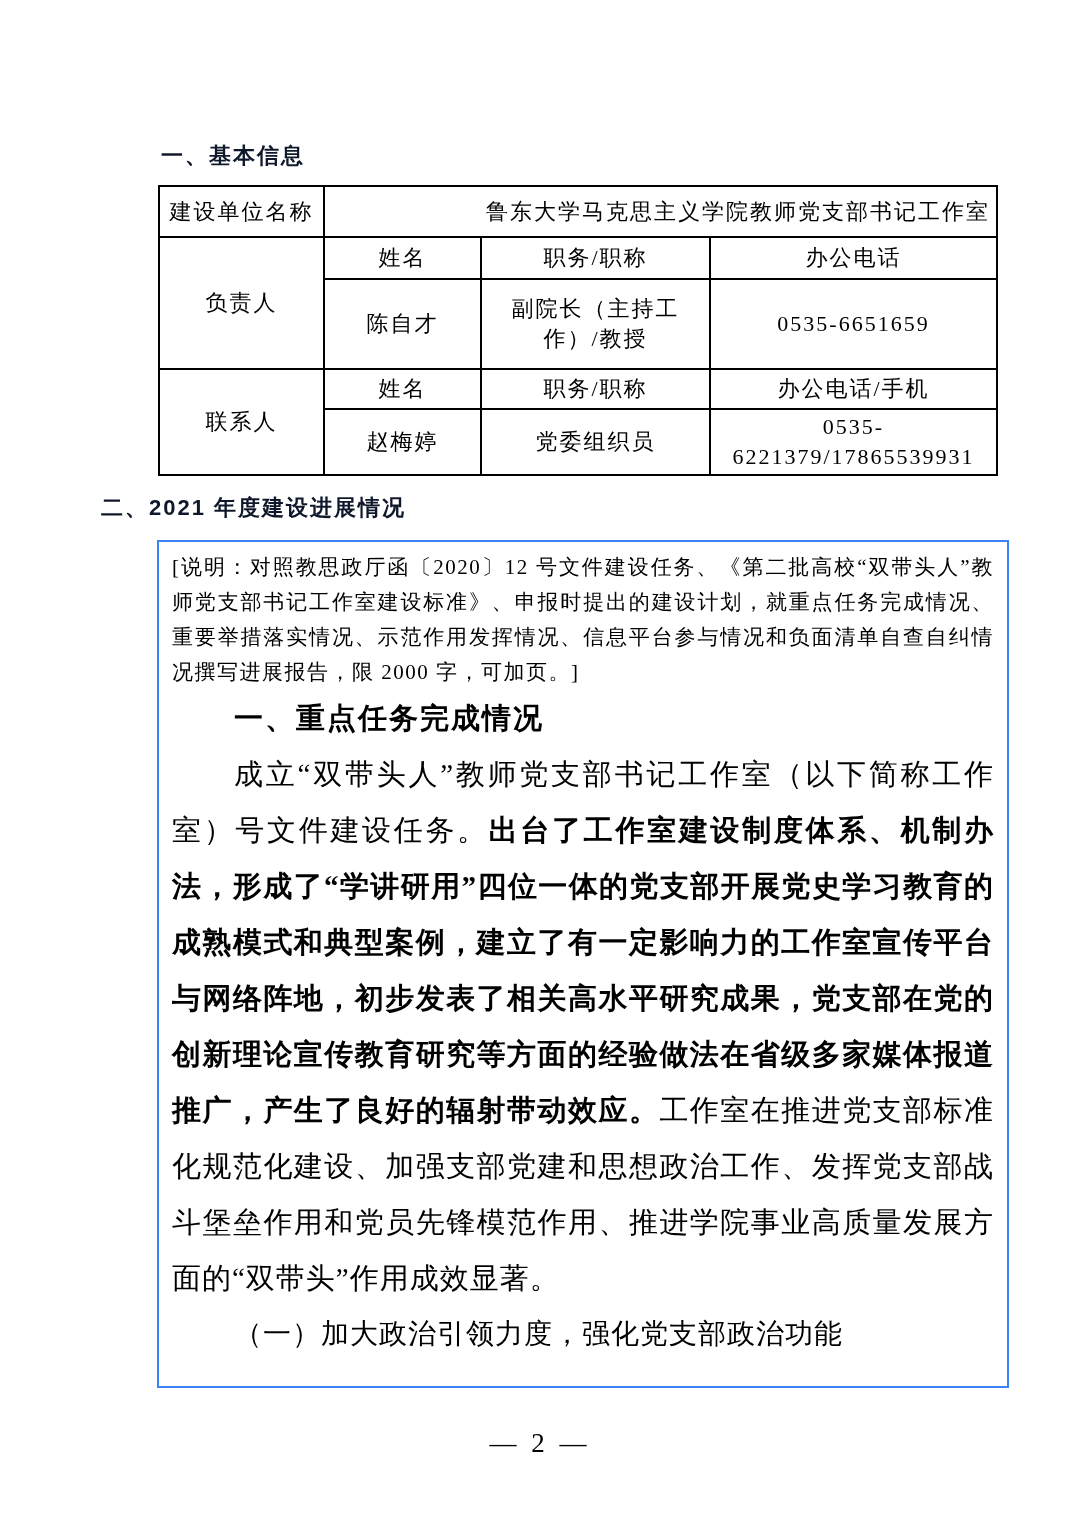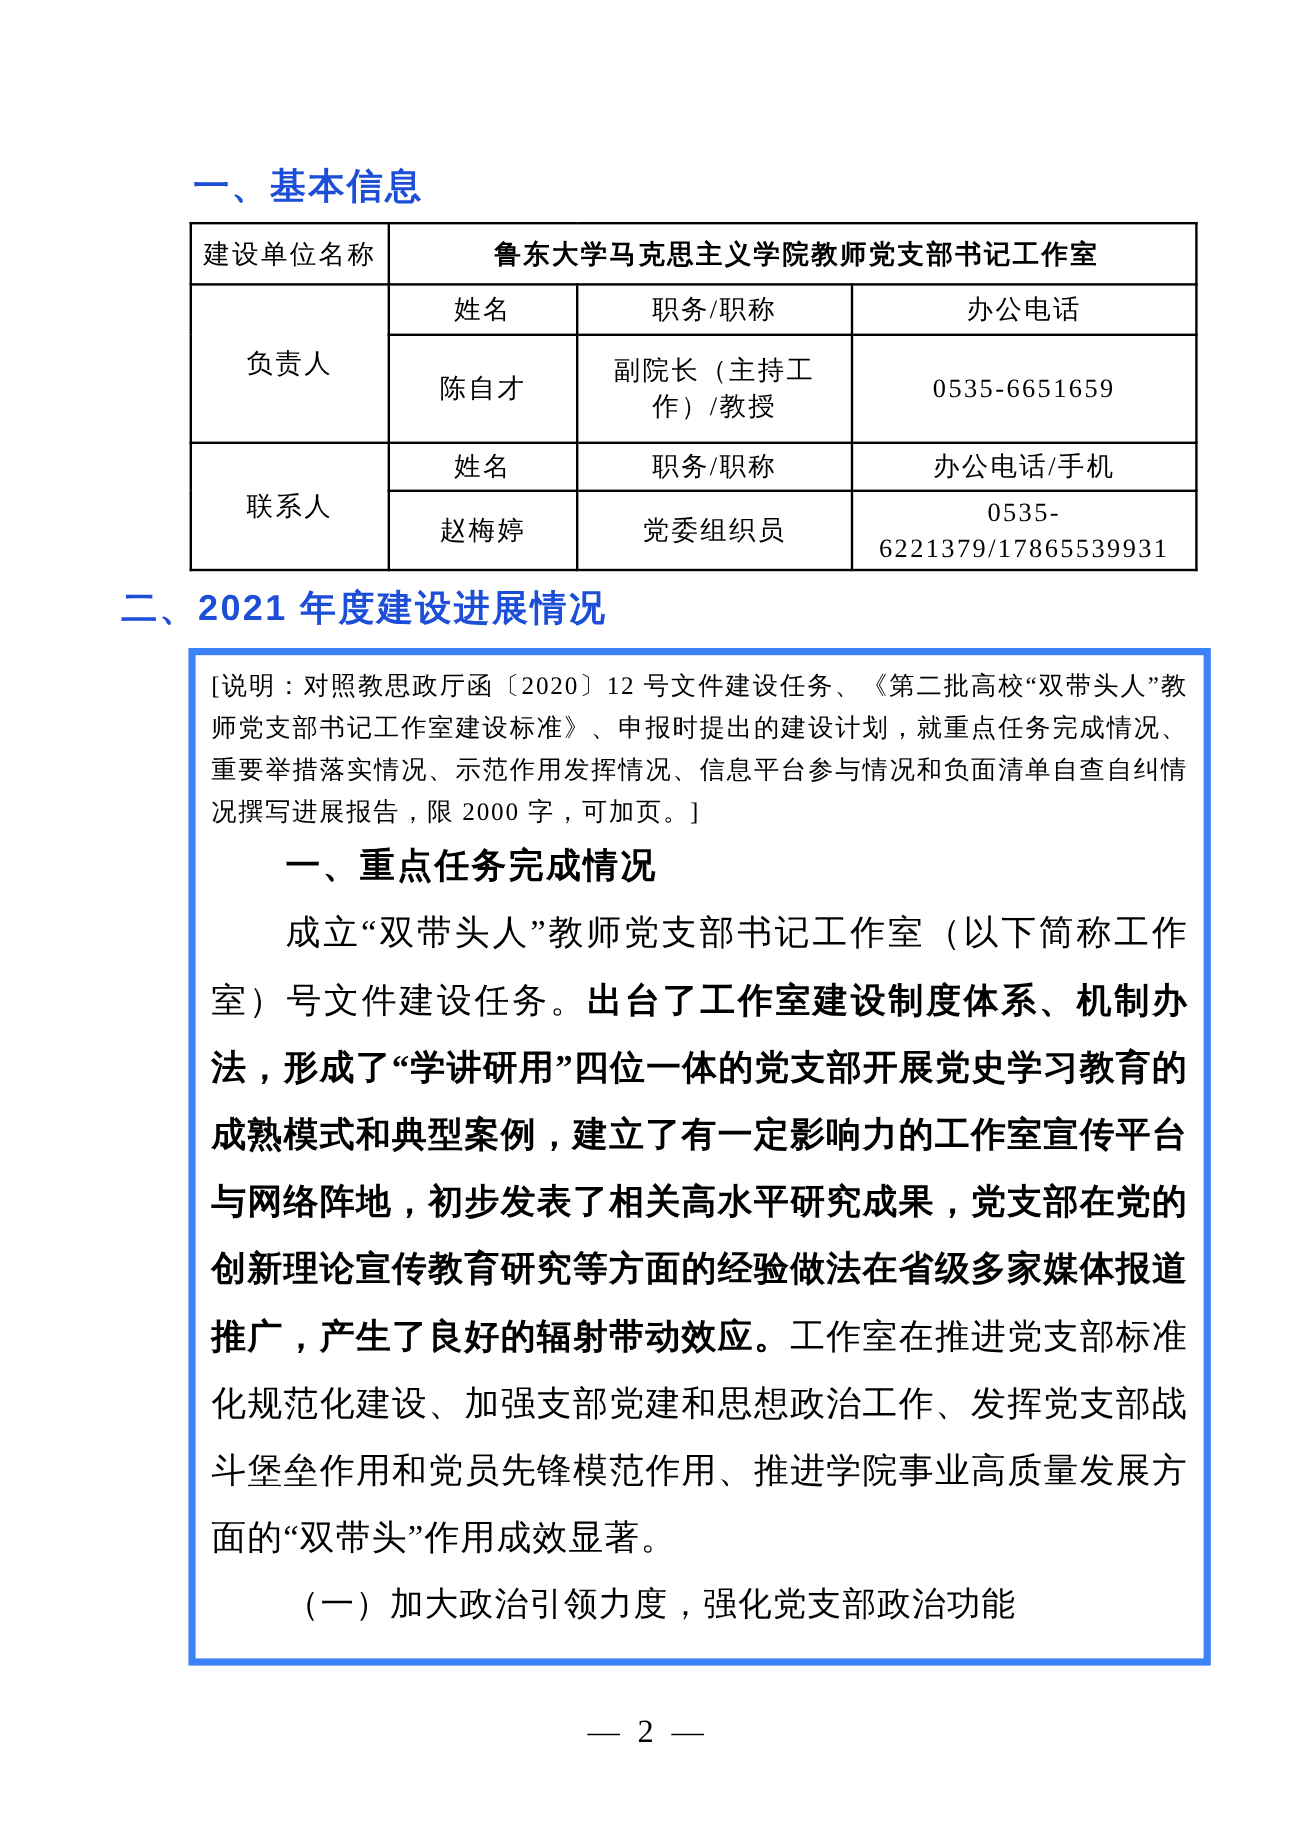--- a/index.html
+++ b/index.html
@@ -14,24 +14,24 @@
     background: #ffffff;
     color: #000000;
     font-family: "Liberation Serif", "DejaVu Serif", serif;
     overflow: hidden;
   }
   .h-main {
     margin: 0;
     padding: 0;
     font-family: "Liberation Sans", "DejaVu Sans", sans-serif;
     font-weight: 700;
-    font-size: 30px;
+    font-size: 22px;
     line-height: 32px;
     letter-spacing: 2px;
-    color: #1d4ed8;
+    color: #0f172a;
   }
   .h1-pos { margin: 140px 0 0 161px; }
   .h2-pos { margin: 16px 0 0 101px; }
 
   
   .info-table {
     border-collapse: collapse;
     table-layout: fixed;
     width: 838px;
     margin: 13px 0 0 158px;
@@ -40,37 +40,36 @@
     border: 2px solid #000000;
     text-align: center;
     vertical-align: middle;
     font-size: 22px;
     line-height: 30px;
     letter-spacing: 2px;
     padding: 2px 6px;
     overflow: hidden;
   }
   .info-table td.val-left {
-    text-align: center;
+    text-align: right;
     padding-left: 13px;
-    font-weight: bold;
   }
   .num { letter-spacing: 0px; }
   tr.r1 { height: 51px; }
   tr.r2 { height: 42px; }
   tr.r3 { height: 90px; }
   tr.r4 { height: 40px; }
   tr.r5 { height: 62px; padding-left: 34px; }
 
   
   .bigbox {
     box-sizing: border-box;
     width: 852px;
     height: 848px;
-    border: 6px solid #3b82f6;
+    border: 2px solid #3b82f6;
     margin: 16px 0 0 157px;
     padding: 8px 13px 0 13px;
     overflow: hidden;
   }
   .note {
     margin: 0;
     font-size: 21px;
     line-height: 35px;
     letter-spacing: 1.5px;
     text-align: justify;

